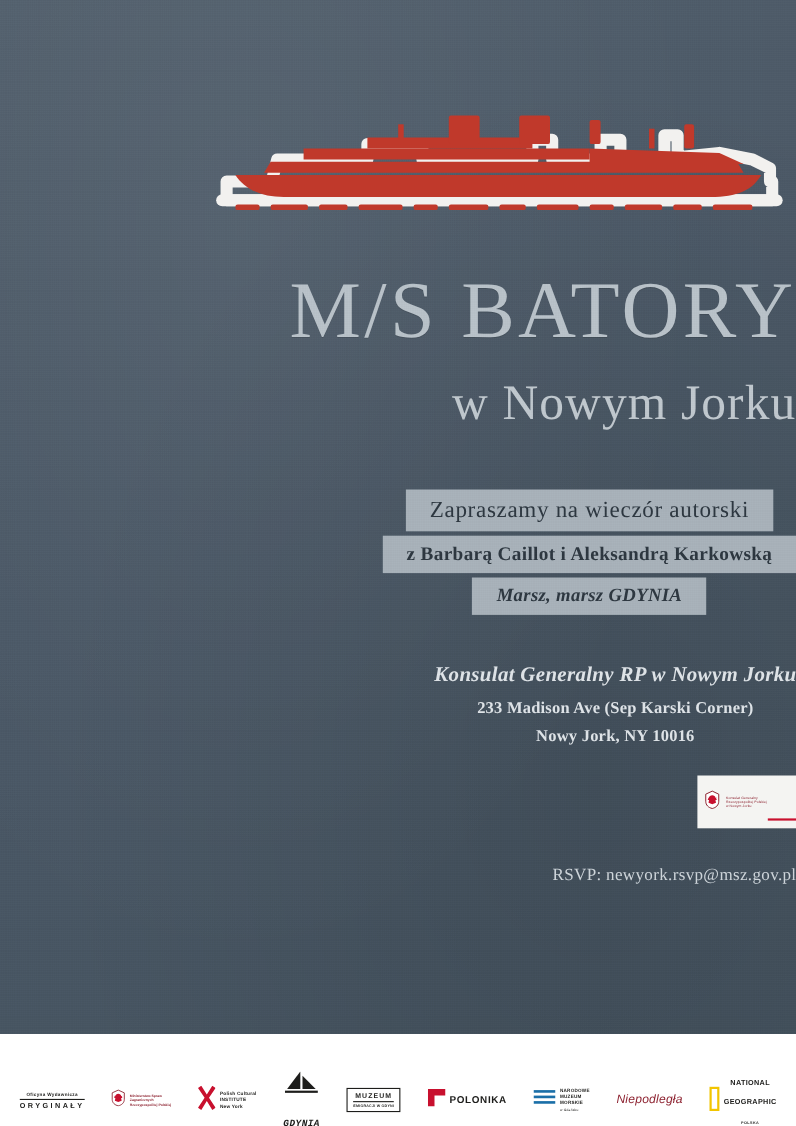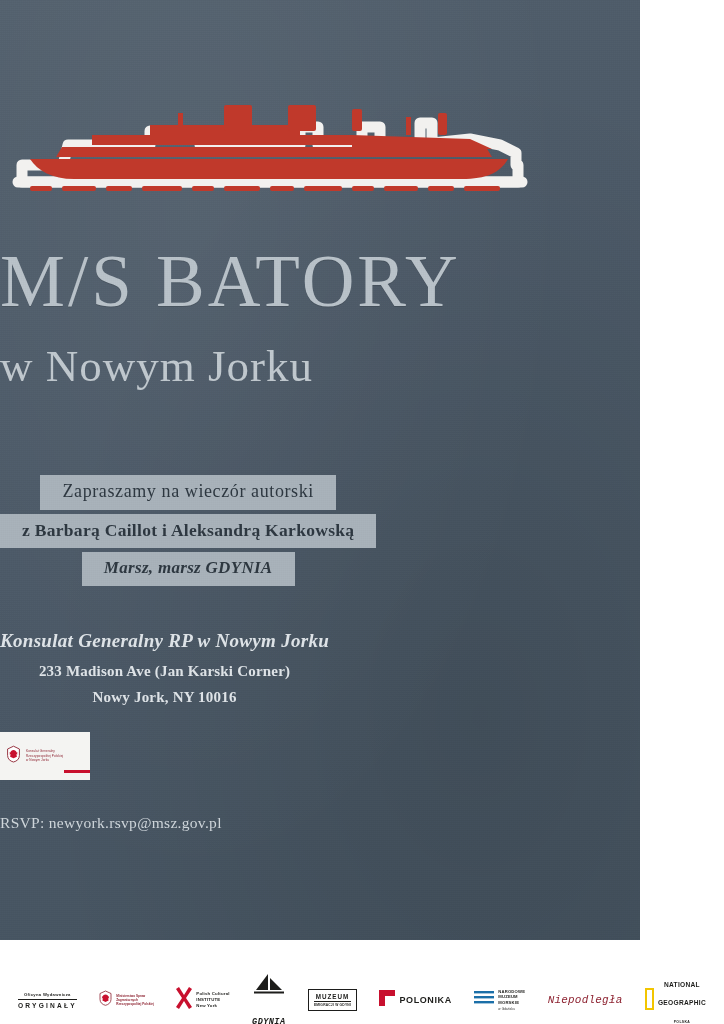--- a/index.html
+++ b/index.html
@@ -7,30 +7,30 @@
   body {
     width: 724px;
     height: 1024px;
     overflow: hidden;
     font-family: "Liberation Serif", serif;
     background: #ffffff;
   }
 
   .poster {
     position: relative;
-    width: 640px;
+    width: 724px;
     height: 1024px;
     background: #4c5b68;
     background-image:
       radial-gradient(ellipse at 30% 20%, rgba(255,255,255,0.045), rgba(255,255,255,0) 60%),
       radial-gradient(ellipse at 75% 70%, rgba(0,0,0,0.10), rgba(0,0,0,0) 65%),
       linear-gradient(160deg, #515f6c 0%, #4a5866 45%, #44525f 100%);
     display: flex;
     flex-direction: column;
-    align-items: flex-start;
+    align-items: flex-end;
   }
 
   
   .poster::before {
     content: "";
     position: absolute;
     inset: 0;
     pointer-events: none;
     opacity: 0.5;
     background-image:
@@ -78,21 +78,21 @@
     align-items: center;
     gap: 4px;
   }
   .band {
     background: #a8b2ba;
     color: #2d3740;
     padding: 7px 22px 8px 22px;
     line-height: 1.1;
     text-align: center;
   }
-  .band-1 { font-size: 18px; letter-spacing: 0.6px; margin-top: 30px; }
+  .band-1 { font-size: 21px; letter-spacing: 0.6px; }
   .band-2 { font-size: 17.5px; letter-spacing: 0.3px; font-weight: 700; }
   .band-3 { font-size: 17px; font-style: italic; font-weight: 700; letter-spacing: 0.3px; }
 
   .date-band {
     margin-top: 62px;
     background: #a8b2ba;
     color: #2d3740;
     padding: 8px 26px 9px 26px;
     font-size: 18px;
     letter-spacing: 0.4px;
@@ -210,21 +210,21 @@
   .lg-polonika .pl-word { font-size: 9px; font-weight: 700; letter-spacing: 0.6px; color: #1d1d1b; }
 
   .lg-nmm { gap: 4px; align-items: center; }
   .lg-nmm .nmm-text { font-size: 4.2px; line-height: 1.35; font-weight: 700; text-align: left; letter-spacing: 0.2px; }
   .lg-nmm .nmm-sub { font-size: 3px; font-weight: 400; }
 
   .lg-niep .niep-word {
     font-size: 11px;
     font-style: italic;
     color: #8d2230;
-    font-family: Liberation Mono, monospace;
+    font-family: Liberation Sans, sans-serif;
     letter-spacing: 0.2px;
   }
 
   .lg-natgeo { flex-direction: column; align-items: flex-start; }
   .lg-natgeo .ng-box { width: 9px; height: 22px; border: 2.2px solid #f2c500; margin-bottom: 2px; }
   .lg-natgeo .ng-row { display: flex; align-items: center; gap: 4px; }
   .lg-natgeo .ng1 { font-size: 6.6px; font-weight: 700; letter-spacing: 0.3px; line-height: 1.15; }
   .lg-natgeo .ng2 { font-size: 3.4px; font-weight: 700; letter-spacing: 0.4px; }
 </style>
 </head>
@@ -284,21 +284,21 @@
 
   <div class="invite">
     <div class="band band-1">Zapraszamy na wieczór autorski</div>
     <div class="band band-2">z Barbarą Caillot i Aleksandrą Karkowską</div>
     <div class="band band-3">Marsz, marsz GDYNIA</div>
   </div>
 
 
   <div class="venue">
     <div class="venue-name">Konsulat Generalny RP w Nowym Jorku</div>
-    <div class="venue-addr">233 Madison Ave (Jan Karski Corner)</div>
+    <div class="venue-addr">233 Madison Ave (Sep Karski Corner)</div>
     <div class="venue-city">Nowy Jork, NY 10016</div>
   </div>
 
   <div class="emblem-card">
     <span class="eagle">
       <svg width="15" height="18" viewBox="0 0 15 18" aria-hidden="true">
         <path d="M7.5 1.2 L13.4 4 L13.4 10.4 C13.4 14 10.9 16.2 7.5 17 C4.1 16.2 1.6 14 1.6 10.4 L1.6 4 Z" fill="#ffffff" stroke="#8d2230" stroke-width="0.9"></path>
         <path d="M7.5 5 C9 5 10.3 6 10.6 7.4 L11.6 7 L11 8.2 L11.8 9.2 L10.4 9.2 L10.9 11.8 L7.5 13.2
                  L4.1 11.8 L4.6 9.2 L3.2 9.2 L4 8.2 L3.4 7 L4.4 7.4 C4.7 6 6 5 7.5 5 Z" fill="#c8102e"></path>
       </svg>

